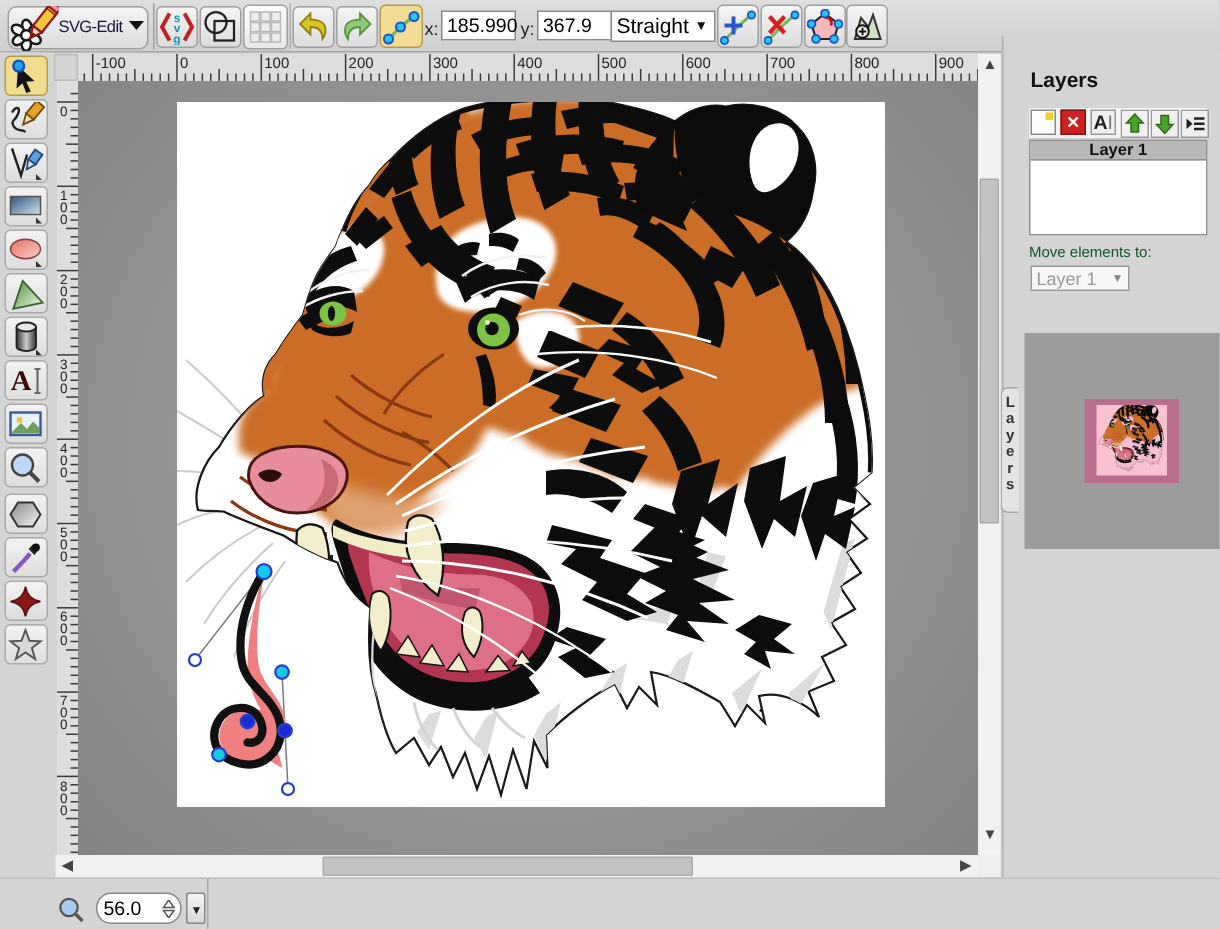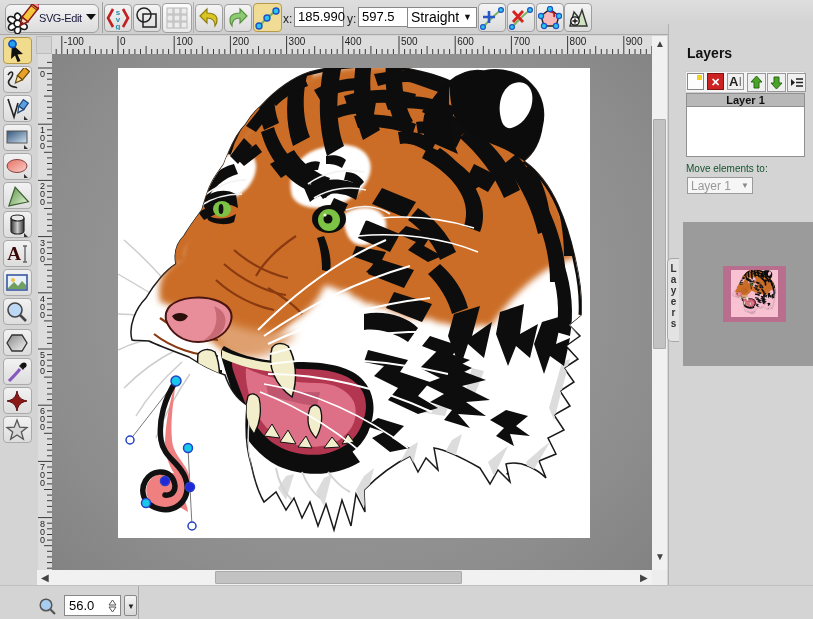--- a/index.html
+++ b/index.html
@@ -328,21 +328,21 @@
  <div class="tbtn warm" style="left:253px;top:3px;width:29px;height:29px;"></div>
  <svg class="abs" style="left:255px;top:6px" width="25" height="25" viewBox="0 0 25 25">
   <path d="M4 20 C9 16 10 12 21 5" fill="none" stroke="#7db35c" stroke-width="2.2"></path>
   <circle cx="4" cy="20" r="3" fill="#25c8e8" stroke="#2050c8" stroke-width="1.4"></circle>
   <circle cx="12" cy="12" r="3" fill="#25c8e8" stroke="#2050c8" stroke-width="1.4"></circle>
   <circle cx="21" cy="5" r="3" fill="#25c8e8" stroke="#2050c8" stroke-width="1.4"></circle>
  </svg>
  <div class="abs" style="left:283px;top:12px;font-size:12px;color:#222;">x:</div>
  <div class="inbox" style="left:294px;top:7px;width:50px;height:20px;">185.990</div>
  <div class="abs" style="left:347px;top:12px;font-size:12px;color:#222;">y:</div>
- <div class="inbox" style="left:358px;top:7px;width:50px;height:20px;">597.5</div>
+ <div class="inbox" style="left:358px;top:7px;width:50px;height:20px;">367.9</div>
  <div class="inbox" style="left:407px;top:7px;width:70px;height:21px;font-size:14px;">Straight
    <span style="position:absolute;right:4px;top:4px;font-size:9px;color:#111;">▼</span></div>
  <div class="tbtn" style="left:478px;top:3px;width:28px;height:29px;"></div>
  <svg class="abs" style="left:480px;top:6px" width="24" height="24" viewBox="0 0 24 24">
   <path d="M3 21 C8 16 13 10 21 4" fill="none" stroke="#7db35c" stroke-width="2"></path>
   <path d="M9 5 L9 17 M3 11 L15 11" stroke="#2858c8" stroke-width="2.6"></path>
   <circle cx="3" cy="21" r="2.4" fill="#25c8e8" stroke="#2050c8" stroke-width="1.2"></circle>
   <circle cx="21" cy="4" r="2.4" fill="#25c8e8" stroke="#2050c8" stroke-width="1.2"></circle>
  </svg>
  <div class="tbtn" style="left:507px;top:3px;width:28px;height:29px;"></div>
@@ -969,21 +969,21 @@
           <path d="M240,168 C282,164 326,170 360,184"></path>
         </g>
 </g>
 </svg>
   </div>
 <div id="botbar">
  <svg class="abs" style="left:38px;top:11px" width="19" height="19" viewBox="0 0 19 19">
   <circle cx="8" cy="8" r="5.8" fill="#a8ccf0" stroke="#555" stroke-width="1.5"></circle>
   <path d="M12.5 12.5 L17 17" stroke="#555" stroke-width="2.2"></path>
  </svg>
- <div class="abs" style="left:64px;top:9px;width:57px;height:21px;background:#fff;border:1px solid #888;border-radius:0;font-size:13px;color:#000;padding:2px 4px;">56.0
+ <div class="abs" style="left:64px;top:9px;width:57px;height:21px;background:#fff;border:1px solid #888;border-radius:10px;font-size:13px;color:#000;padding:2px 4px;">56.0
   <svg class="abs" style="right:3px;top:4px" width="9" height="12" viewBox="0 0 9 12">
     <path d="M4.5 0 L8 5 L1 5 Z M4.5 12 L8 7 L1 7 Z" fill="none" stroke="#555" stroke-width="1"></path>
   </svg>
  </div>
  <div class="abs" style="left:124px;top:9px;width:13px;height:21px;background:linear-gradient(#f4f4f4,#d8d8d8);border:1px solid #888;border-radius:2px;">
   <span style="position:absolute;left:2px;top:6px;font-size:8px;color:#222;">▼</span>
     </div>
  <div class="abs" style="left:138px;top:0px;width:1px;height:34px;background:#aaa;"></div>
 </div>
 <div class="sarrow" style="left:41px;top:573px;">◀</div>

